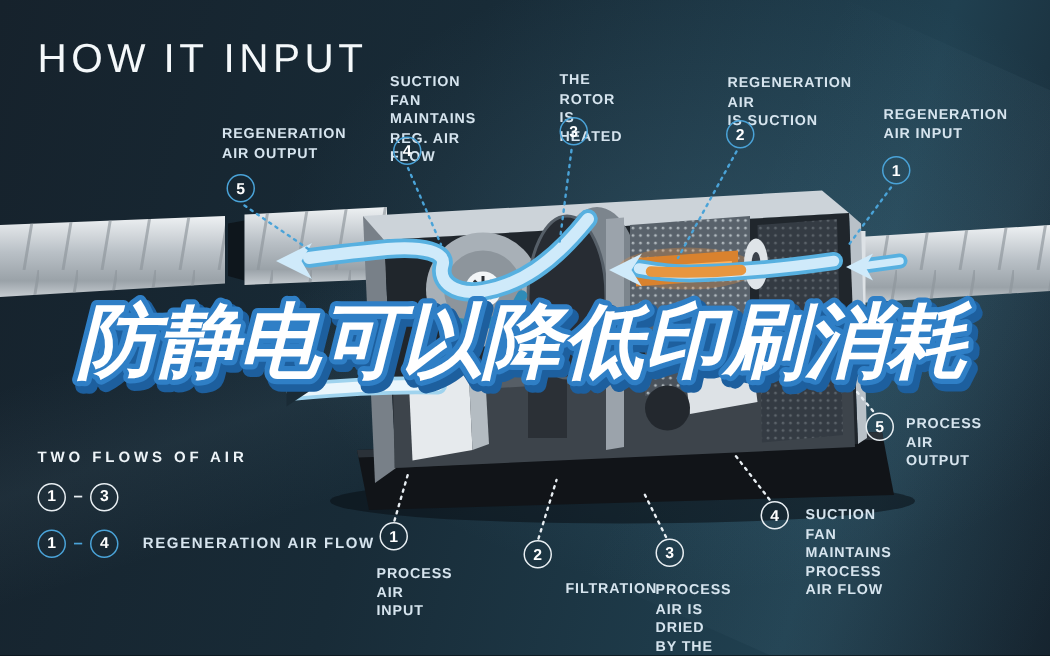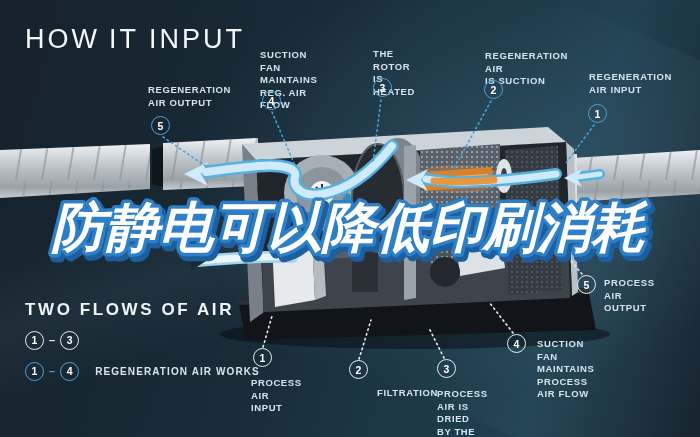--- a/index.html
+++ b/index.html
@@ -41,21 +41,21 @@
 
   
   .bl1{ left:251px; top:348px; } .bl1 .circ{ left:2px;  top:0; }  .bl1 .txt{ left:0;  top:29px; }
   .bl2{ left:345px; top:360px; } .bl2 .circ{ left:4px;  top:0; }  .bl2 .txt{ left:0;  top:27px;padding-left:32px; }
   .bl3{ left:436px; top:359px; } .bl3 .circ{ left:1px;  top:0; }  .bl3 .txt{ left:1px;top:29px; }
   .bl4{ left:507px; top:334px; } .bl4 .circ{ left:0;    top:0; }  .bl4 .txt{ left:30px;top:4px; }
   .bl5{ left:577px; top:275px; } .bl5 .circ{ left:0;    top:0; }  .bl5 .txt{ left:27px;top:2px; }
 
   
   .legend{ position:absolute; left:25px; top:300px; }
-  .legend .head{ color:#eef4f8; font-size:17px; font-weight:600; letter-spacing:2.6px; }
+  .legend .head{ color:#eef4f8; font-size:10px; font-weight:600; letter-spacing:2.6px; }
   .legend .row{ display:flex; align-items:center; margin-top:9px; height:22px; }
   .legend .circ{ position:static; flex:0 0 auto; }
   .legend .dash{ margin:0 5px; font-weight:700; font-size:11px; }
   .legend .row.proc .dash{ color:#e8eef2; }
   .legend .row.regen .dash{ color:#4aa3d8; }
   .legend .rlabel{ color:#d6e4ee; font-size:10px; font-weight:600; letter-spacing:1.1px; margin-left:16px; }
 
   .overlay-svg text{ font-family:"Liberation Sans", sans-serif; font-weight:700; }
 </style>
 </head>
@@ -251,16 +251,16 @@
     <div class="head">TWO FLOWS OF AIR</div>
     <div class="row proc">
       <div class="circ white">1</div>
       <span class="dash">–</span>
       <div class="circ white">3</div>
     </div>
     <div class="row regen">
       <div class="circ blue">1</div>
       <span class="dash">–</span>
       <div class="circ blue">4</div>
-      <span class="rlabel">REGENERATION AIR WORKS</span>
+      <span class="rlabel">REGENERATION AIR FLOW</span>
     </div>
   </div>
 </div>
 
 </body></html>

